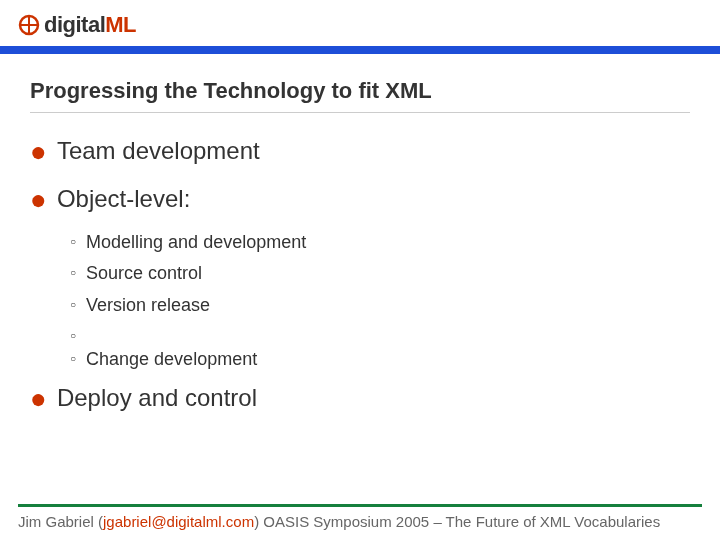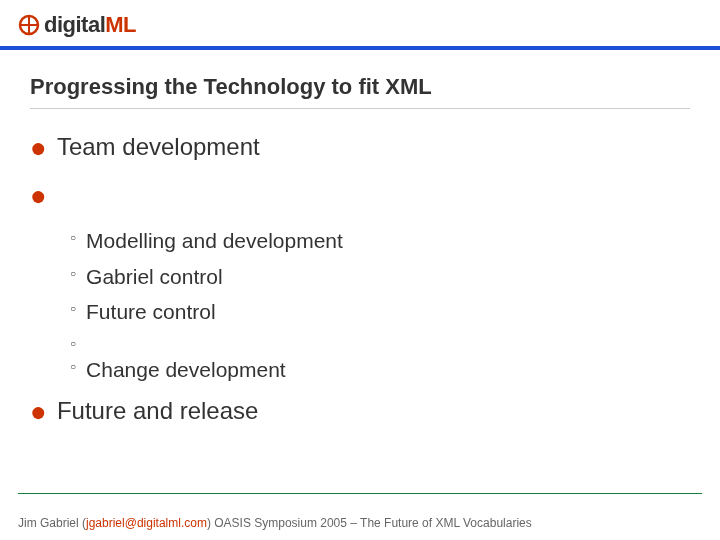--- a/index.html
+++ b/index.html
@@ -12,21 +12,21 @@
       width: 720px;
       height: 540px;
       background: #ffffff;
       font-family: Arial, Helvetica, sans-serif;
       overflow: hidden;
       position: relative;
     }
 
     .header {
       padding: 12px 18px 8px 18px;
-      border-bottom: 4px solid #1d4ed8;
+      border-bottom: 8px solid #1d4ed8;
       display: flex;
       align-items: center;
     }
 
     .logo-container {
       display: flex;
       align-items: center;
       gap: 4px;
     }
 
@@ -109,33 +109,33 @@
 
     .sub-dot {
       color: #333333;
       font-size: 10px;
       margin-right: 10px;
       margin-top: 6px;
       flex-shrink: 0;
     }
 
     .sub-label {
-      font-size: 21px;
+      font-size: 18px;
       line-height: 1.4;
     }
 
     .footer {
       position: absolute;
       bottom: 10px;
       left: 18px;
       right: 18px;
-      font-size: 12px;
+      font-size: 15px;
       color: #666666;
-      border-top: 1px solid #15803d;
-      padding-top: 22px;
+      border-top: 3px solid #15803d;
+      padding-top: 6px;
     }
 
     .footer a {
       color: #cc3300;
       text-decoration: none;
     }
   </style>
 </head>
 <body>
 
@@ -158,47 +158,48 @@
   <ul class="bullet-list">
 
     <li class="bullet-item-main">
       <span class="bullet-dot">●</span>
       <span class="bullet-label">Team development</span>
     </li>
 
     <li>
       <div class="bullet-item-main">
         <span class="bullet-dot">●</span>
+        <span class="bullet-label">Object-level:</span>
       </div>
       <ul class="sub-list">
         <li class="sub-item">
           <span class="sub-dot">○</span>
           <span class="sub-label">Modelling and development</span>
         </li>
         <li class="sub-item">
           <span class="sub-dot">○</span>
-          <span class="sub-label">Gabriel control</span>
-        </li>
-        <li class="sub-item">
-          <span class="sub-dot">○</span>
-          <span class="sub-label">Future control</span>
+          <span class="sub-label">Source control</span>
+        </li>
+        <li class="sub-item">
+          <span class="sub-dot">○</span>
+          <span class="sub-label">Version release</span>
         </li>
         <li class="sub-item">
           <span class="sub-dot">○</span>
         </li>
         <li class="sub-item">
           <span class="sub-dot">○</span>
           <span class="sub-label">Change development</span>
         </li>
       </ul>
     </li>
 
     <li class="bullet-item-main">
       <span class="bullet-dot">●</span>
-      <span class="bullet-label">Future and release</span>
+      <span class="bullet-label">Deploy and control</span>
     </li>
 
   </ul>
 </div>
 
 <div class="footer">
   <span>Jim Gabriel (</span><a href="#">jgabriel@digitalml.com</a><span>) OASIS Symposium  2005 – The Future of XML Vocabularies</span>
 </div>
 
 </body></html>

